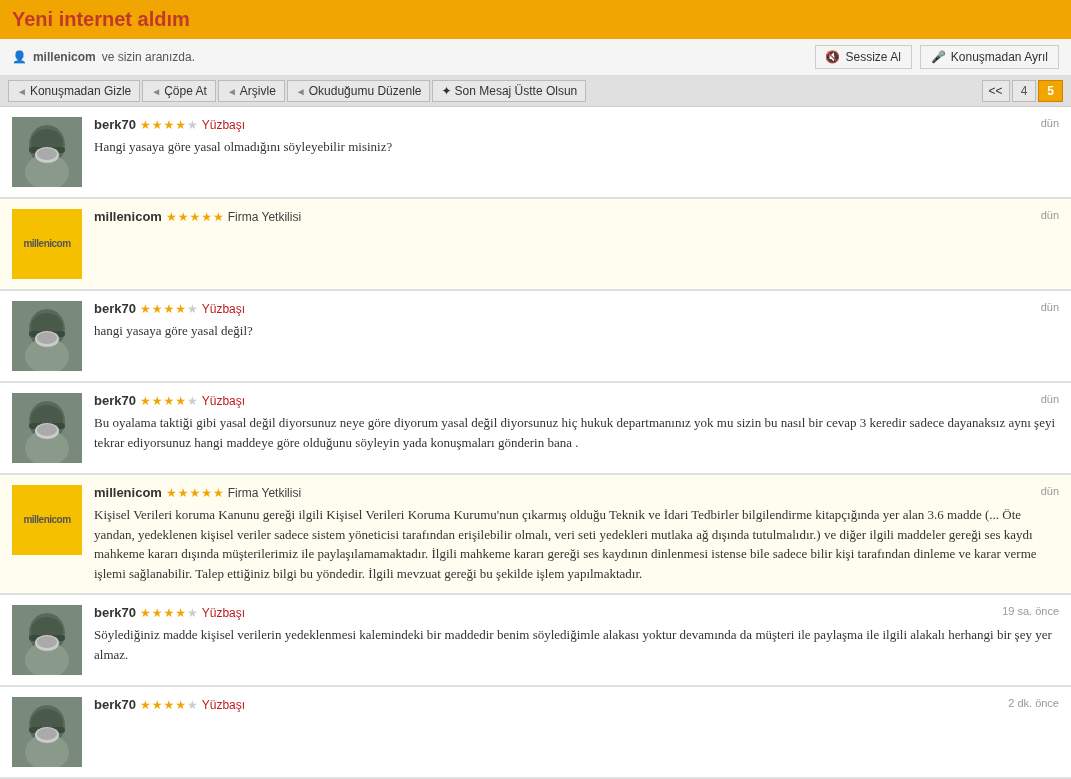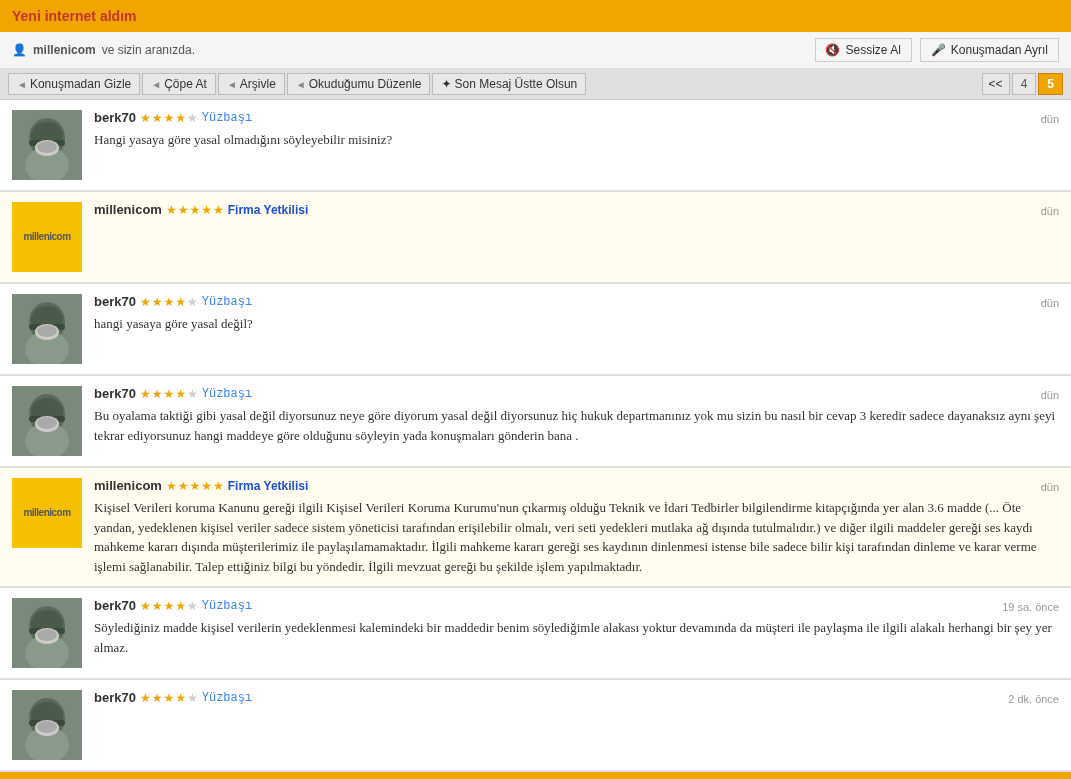--- a/index.html
+++ b/index.html
@@ -4,21 +4,21 @@
   <style>
     * { box-sizing: border-box; margin: 0; padding: 0; }
     body { font-family: Arial, sans-serif; font-size: 13px; background: #e8e8e8; color: #333; }
 
     #app { width: 1071px; background: #e8e8e8; }
 
     
     .top-header {
       background: #f0a500;
       padding: 8px 12px;
-      font-size: 14px;
+      font-size: 20px;
       font-weight: bold;
       color: #c0392b;
     }
 
     
     .user-bar {
       background: #f5f5f5;
       border-bottom: 1px solid #ddd;
       padding: 6px 12px;
       display: flex;
@@ -145,21 +145,21 @@
       font-weight: bold;
       color: #555;
       text-align: center;
       line-height: 1.2;
     }
 
     .message-body { flex: 1; }
 
     .message-header {
       display: flex;
-      align-items: flex-end;
+      align-items: flex-start;
       justify-content: space-between;
       margin-bottom: 5px;
     }
     .message-author-area {
       display: flex;
       align-items: center;
       gap: 4px;
     }
     .author-name {
       font-weight: bold;
@@ -167,27 +167,26 @@
       color: #333;
     }
     .stars {
       display: flex;
       gap: 1px;
     }
     .star { color: #f0a500; font-size: 12px; }
     .star-empty { color: #ccc; font-size: 12px; }
     .rank-badge {
       font-size: 12px;
-      color: #3b82f6;
-      font-family: Liberation Mono, monospace;
+      color: #b91c1c;
     }
     .company-badge {
       font-size: 12px;
-      color: #1d4ed8;
-      font-weight: bold;
+      color: #404040;
+      font-weight: normal;
     }
     .message-time {
       font-size: 11px;
       color: #999;
     }
     .message-text {
       font-size: 13px;
       color: #333;
       line-height: 1.5;
       font-family: Liberation Serif, serif;

